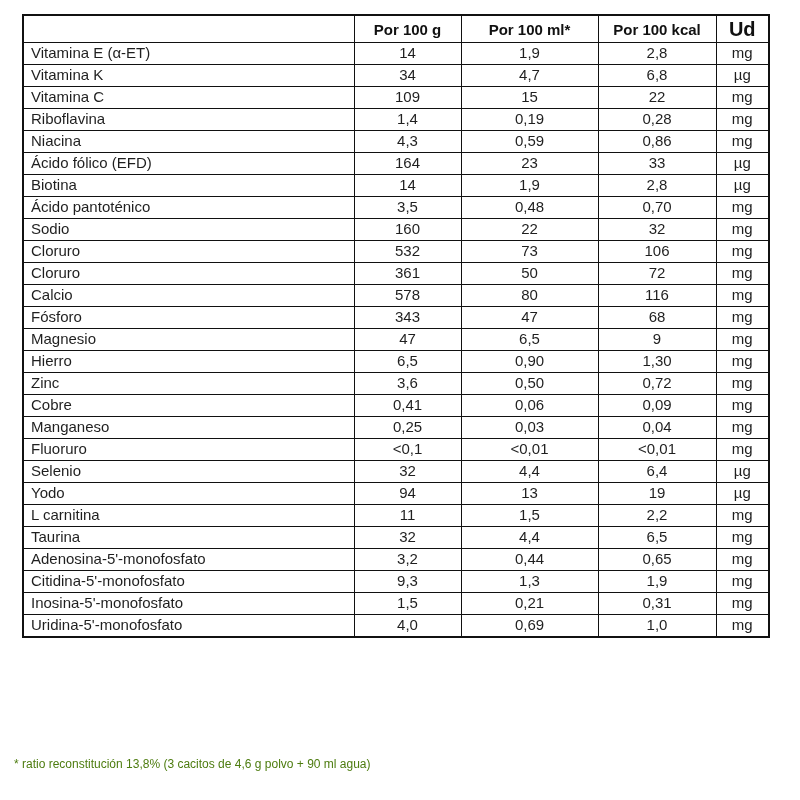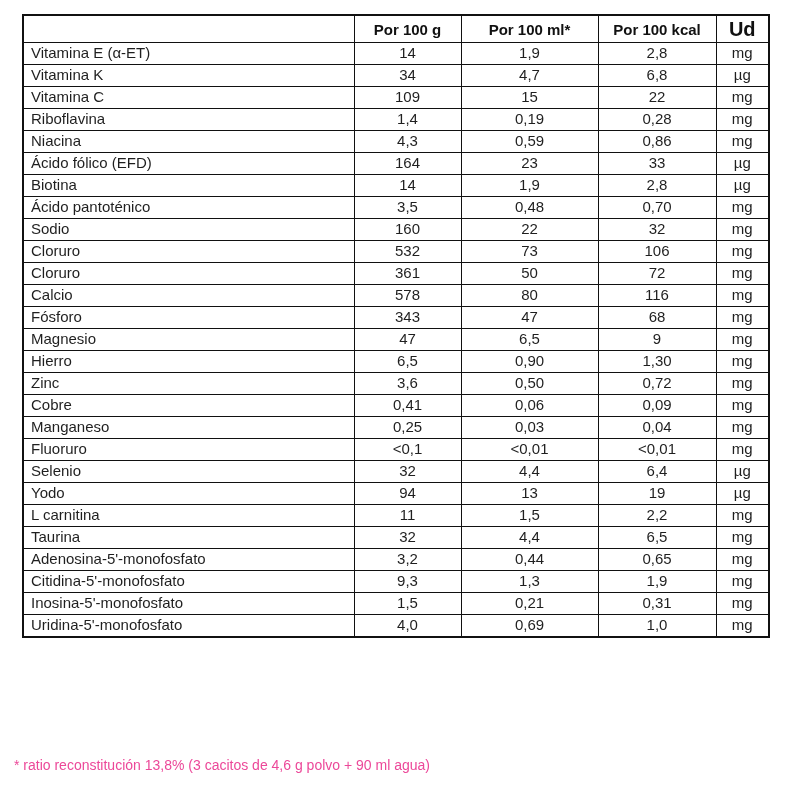--- a/index.html
+++ b/index.html
@@ -64,22 +64,22 @@
     text-align: center;
   }
   .sub {
     font-size: 10px;
     vertical-align: -3px;
   }
   .footnote {
     position: absolute;
     left: 14px;
     top: 757px;
-    font-size: 14px;
-    color: #ec4899;
+    font-size: 12px;
+    color: #4d7c0f;
   }
 </style>
 </head>
 <body>
 
 <div class="page">
   <table class="nutrition">
     <colgroup>
       <col style="width:331px">
       <col style="width:107px">

